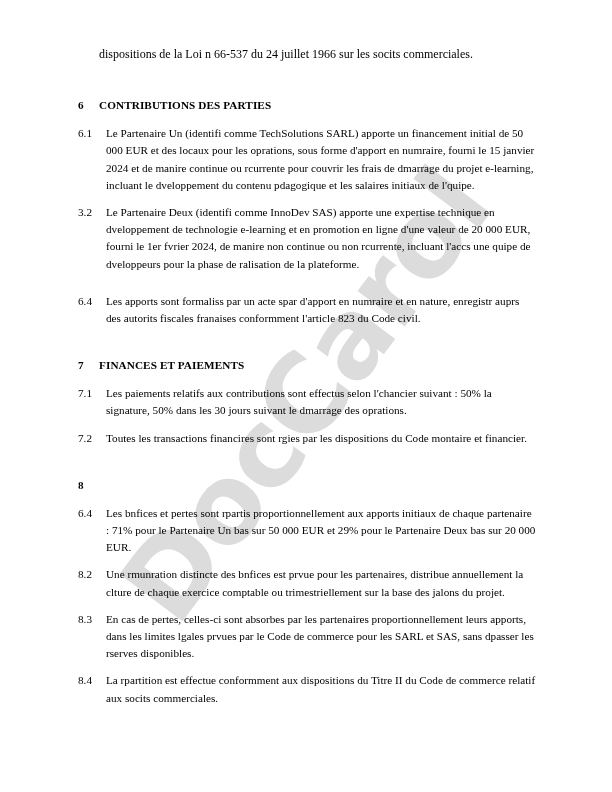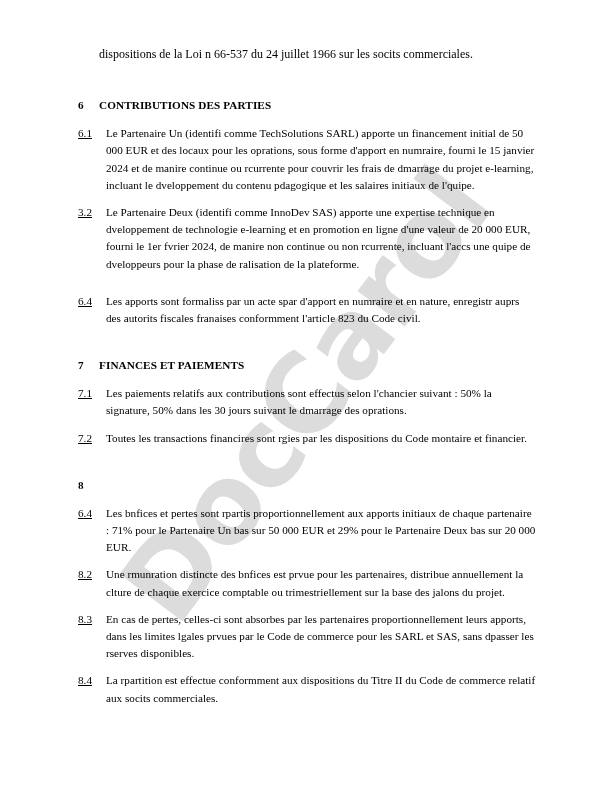--- a/index.html
+++ b/index.html
@@ -84,21 +84,20 @@
     display: flex;
     align-items: baseline;
     margin: 0;
     font-size: 11.2px;
     line-height: 17.2px;
   }
   .clause .cl-num {
     width: 28px;
     flex: 0 0 28px;
     text-align: left;
-    text-decoration: underline;
   }
   .clause .cl-text {
     flex: 1 1 auto;
     text-align: left;
   }
   .clause .cl-text b { font-weight: 400; }
 
   
   .sp-head      { height: 34px; }
   .sp-head-sm   { height: 12px; }

